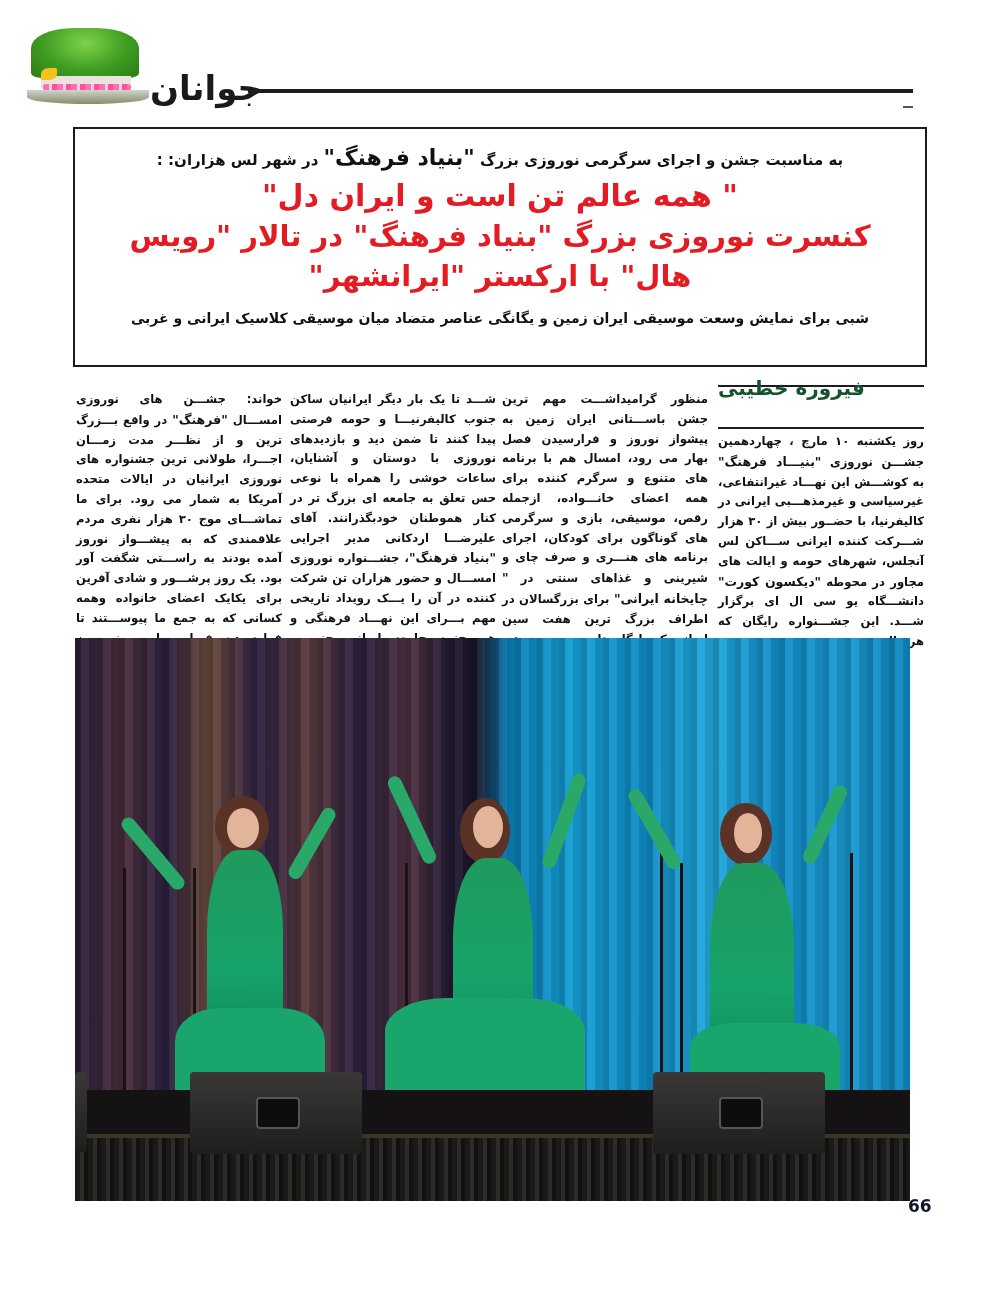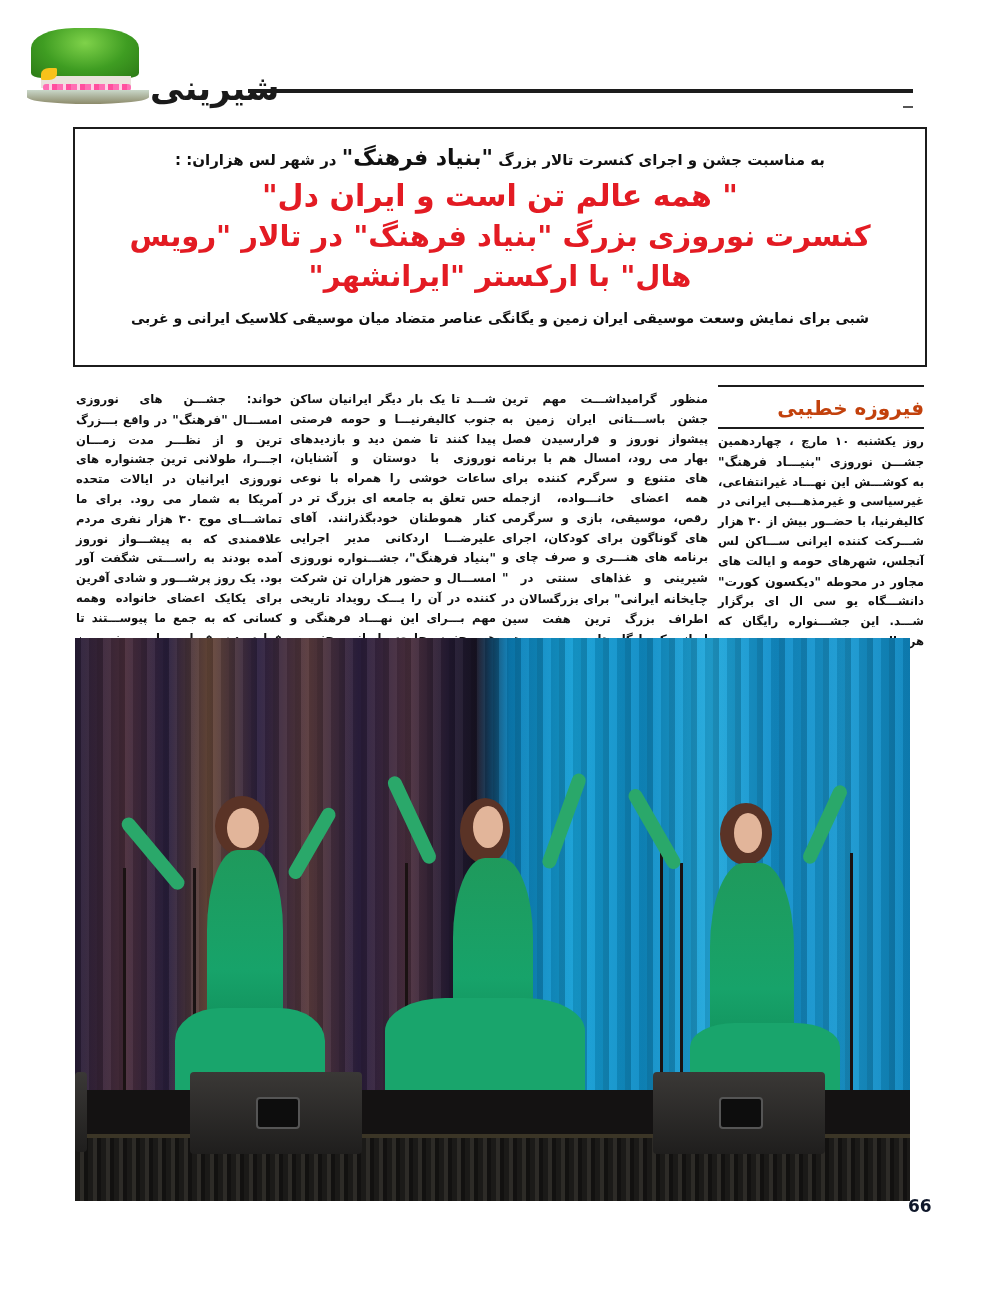--- a/index.html
+++ b/index.html
@@ -35,22 +35,22 @@
 
   
   .col { position: absolute; top: 385px; width: 206px; direction: rtl; text-align: justify;
          font: bold 11.6px "DejaVu Sans", sans-serif; line-height: 19.8px; color: #111; }
   .col b.em { font-weight: 900; font-size: 12.5px; }
   .col1 { left: 718px; }
   .col2 { left: 502px; top: 390px; }
   .col3 { left: 290px; top: 390px; }
   .col4 { left: 76px; top: 390px; }
   .byline-rule { position: absolute; left: 718px; width: 206px; height: 2px; background: #1c1c1c; }
-  .byline { position: absolute; left: 718px; top: 392px; width: 206px; text-align: right; direction: rtl;
-            font: 900 20px "DejaVu Sans", sans-serif; color: #c2410c; line-height: 32px; }
+  .byline { position: absolute; left: 718px; top: 372px; width: 206px; text-align: left; direction: rtl;
+            font: 900 20px "DejaVu Sans", sans-serif; color: #14532d; line-height: 32px; }
   .col1 .body { position: absolute; top: 47px; width: 206px; }
 
   
   .photo { position: absolute; left: 75px; top: 638px; width: 835px; height: 563px; overflow: hidden;
            background: linear-gradient(90deg,
              #2a1f3a 0%, #4b2e3c 6%, #2b2040 11%, #6a4a3b 16%, #2e2142 22%, #5a3b3d 28%,
              #2c1f3f 34%, #4d3140 40%, #231a33 45%, #1a1526 48%, #0b7fb8 52%, #16a0d6 60%,
              #0f8dc6 68%, #22a9dc 76%, #128fca 84%, #1a9ad2 92%, #0e86bf 100%); }
   .photo .drape { position: absolute; inset: 0;
            background: repeating-linear-gradient(90deg, rgba(0,0,0,0.18) 0 6px, rgba(255,255,255,0.04) 6px 14px, rgba(0,0,0,0.1) 14px 22px); }
@@ -76,28 +76,28 @@
 <body>
 
 <div class="masthead">
   <div class="sabzeh">
     <div class="grass"></div>
     <div class="band"></div>
     <div class="flowers"></div>
     <div class="plate"></div>
     <div class="butterfly"></div>
   </div>
-  <div class="logo">شیرینی</div>
+  <div class="logo">جوانان</div>
   <div class="rule-top"></div>
   <div class="tick"></div>
 </div>
 
 <div class="headbox">
   <div class="kicker">
-    <span>به مناسبت جشن و اجرای کنسرت  تالار بزرگ</span>
+    <span>به مناسبت جشن و اجرای سرگرمی  نوروزی بزرگ</span>
     <span class="big">"بنیاد فرهنگ"</span>
     <span>در شهر لس هزاران: :</span>
   </div>
   <div class="h1">" همه عالم تن است و ایران دل"</div>
   <div class="h2">کنسرت نوروزی بزرگ "بنیاد فرهنگ" در تالار "رویس هال" با ارکستر "ایرانشهر"</div>
   <div class="deck">شبی برای نمایش وسعت موسیقی ایران زمین و یگانگی عناصر متضاد میان موسیقی کلاسیک ایرانی  و غربی</div>
 </div>
 
 <div class="byline-rule" style="top:385px"></div>
 <div class="byline">فیروزه خطیبی</div>

